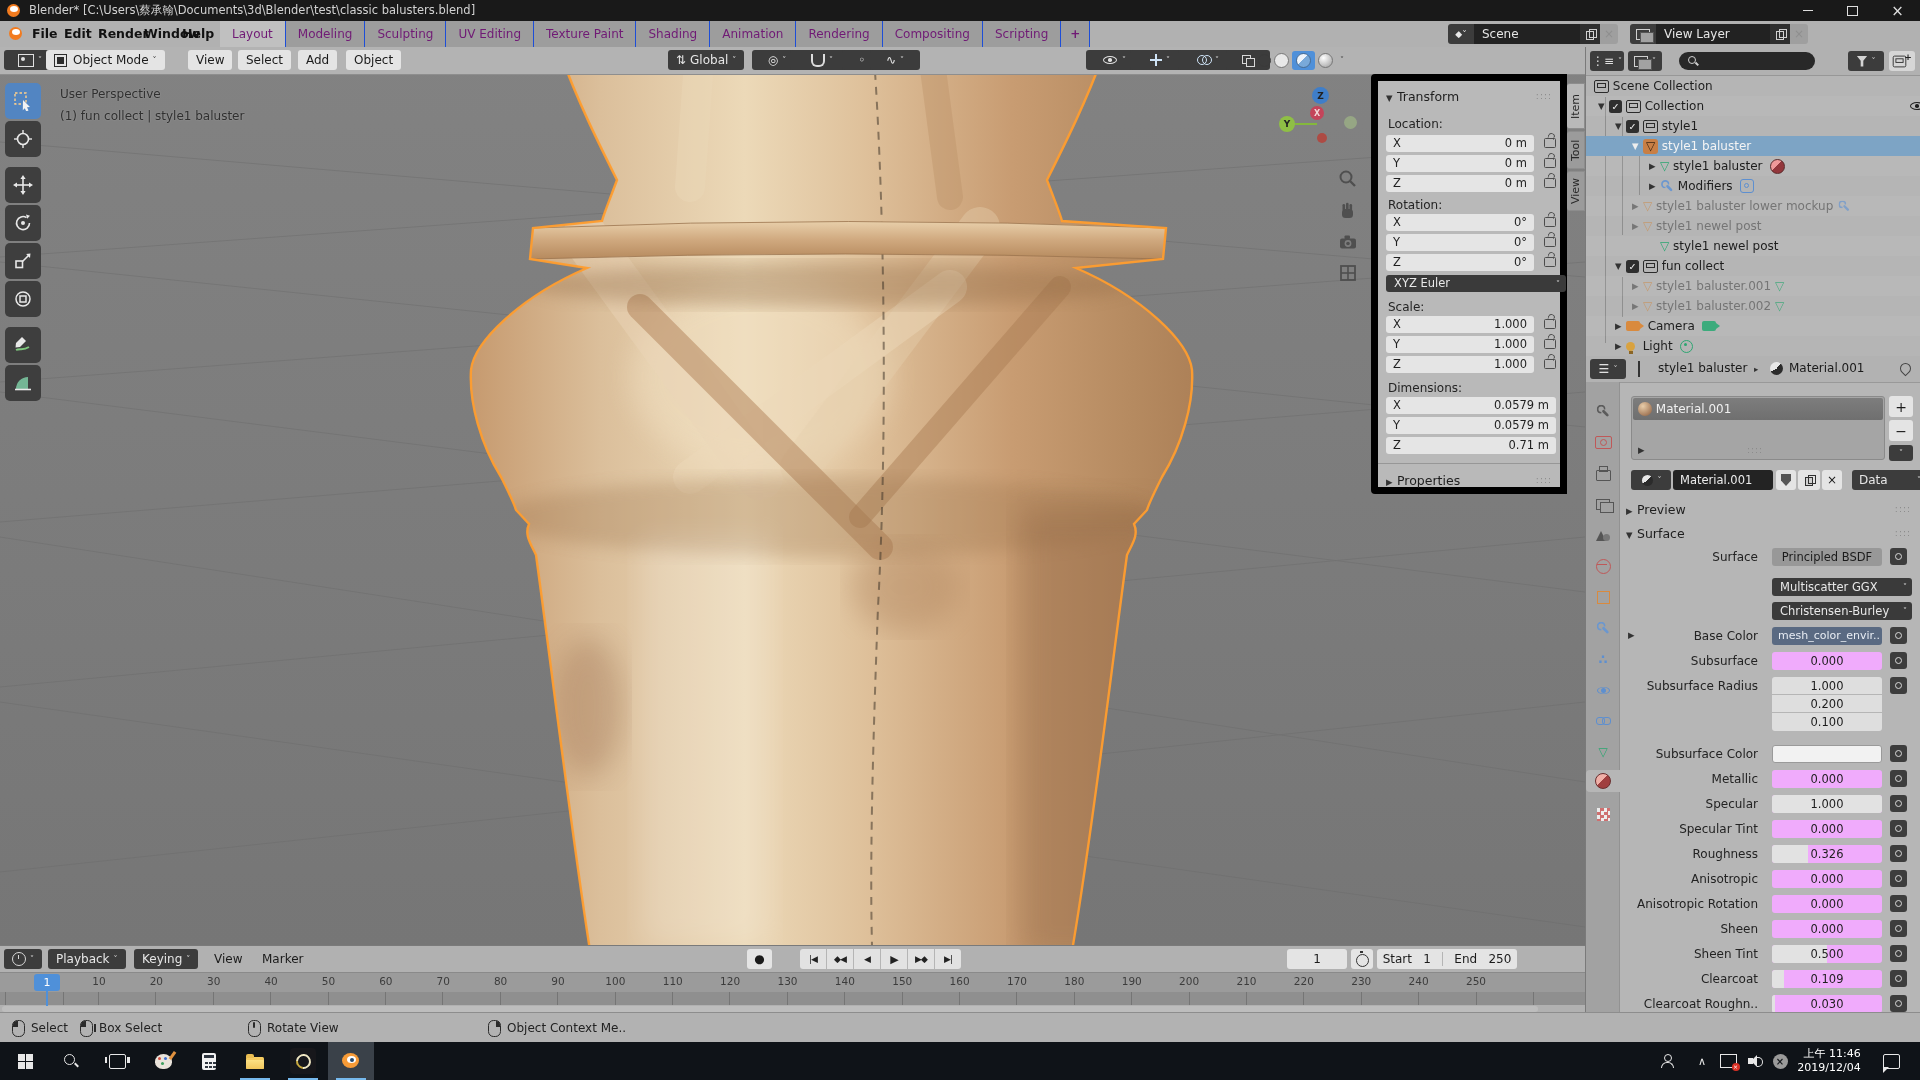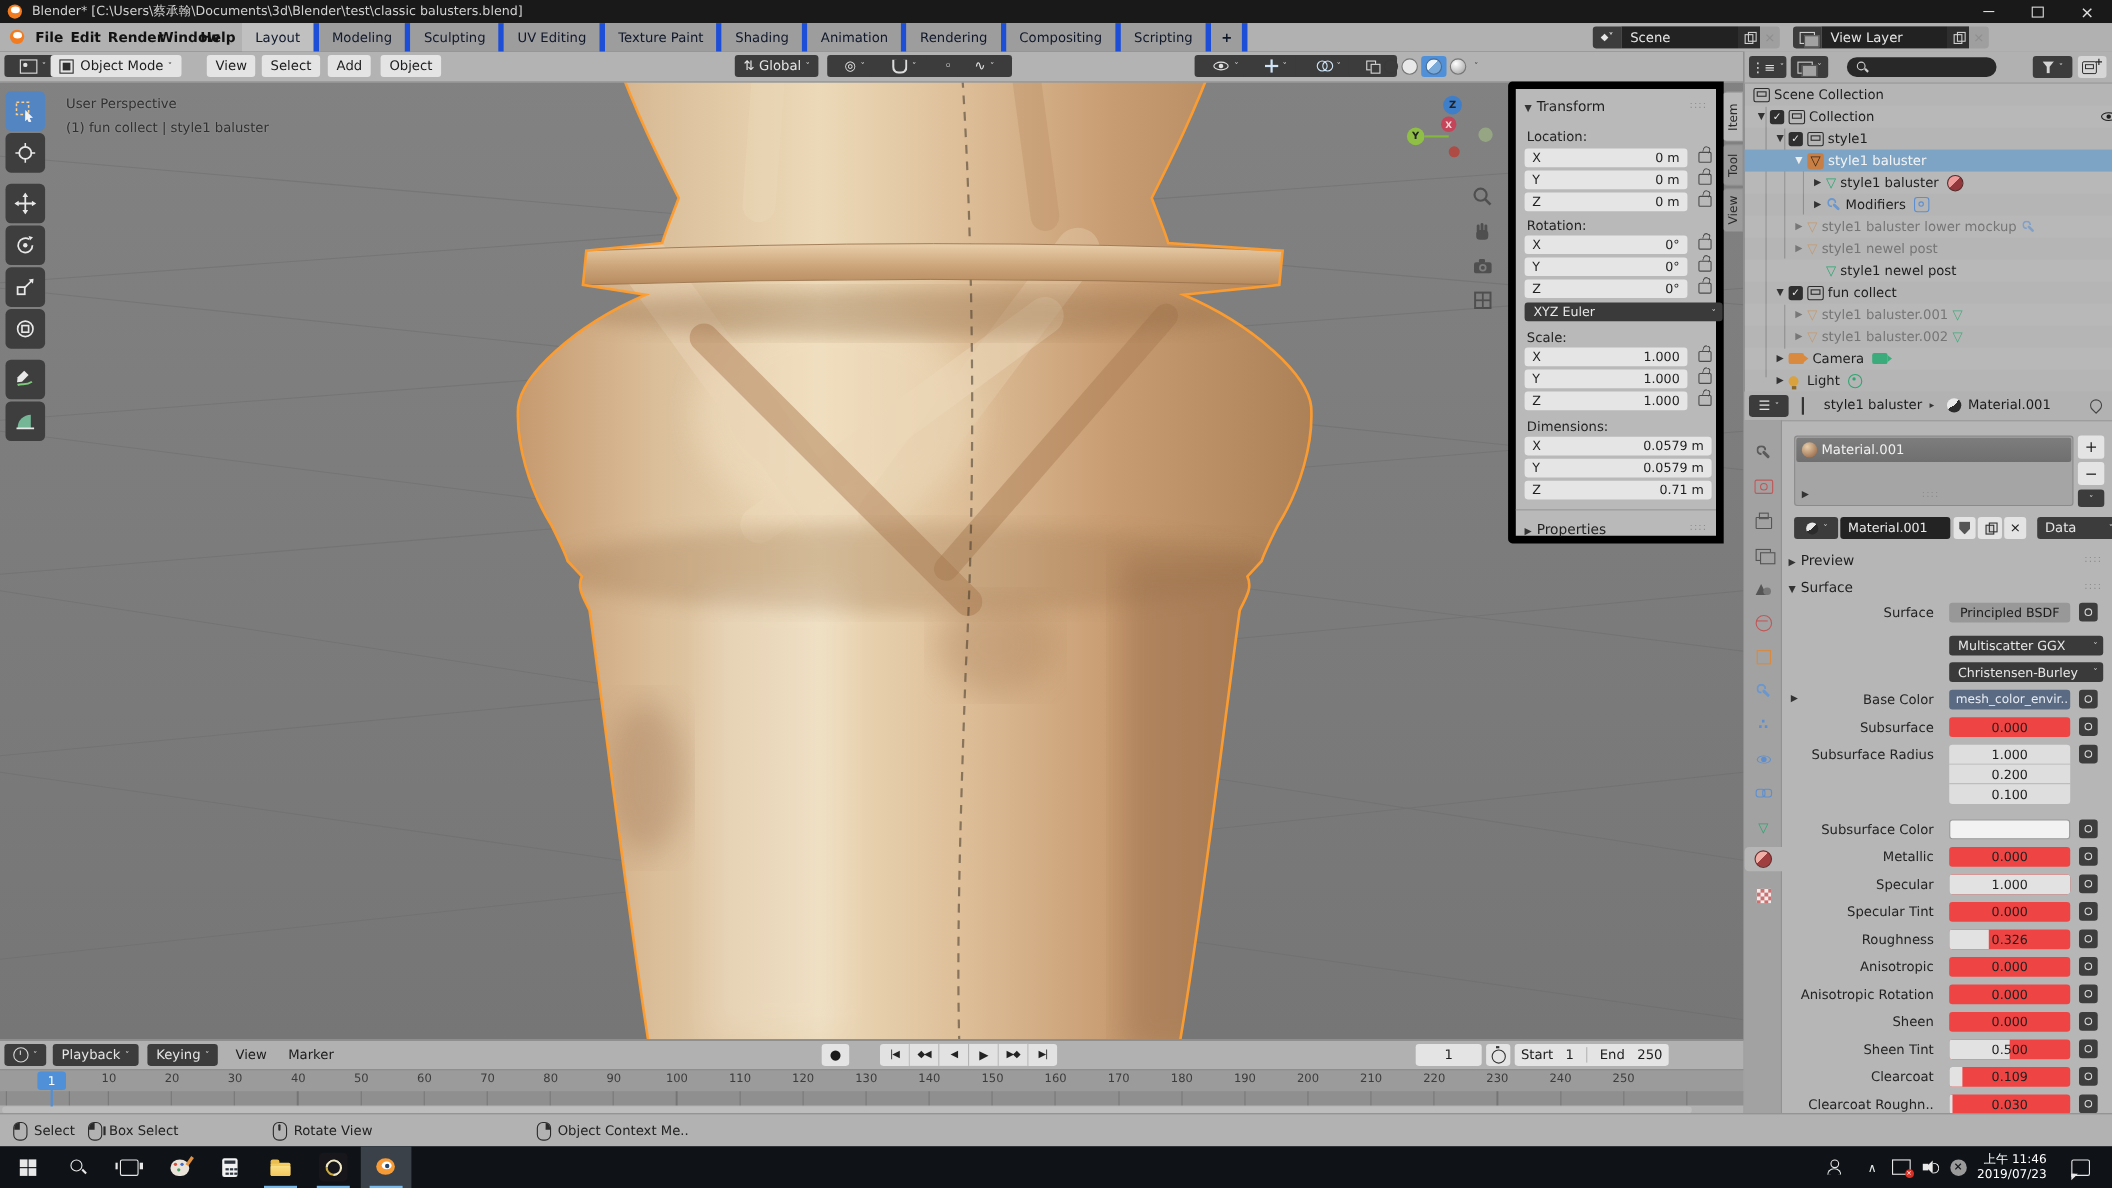--- a/index.html
+++ b/index.html
@@ -19,21 +19,21 @@
   #win-controls{position:absolute;right:0;top:0;height:21px;display:flex;}
   #win-controls .wbtn{width:45px;height:21px;display:flex;align-items:center;justify-content:center;color:#dedede;}
   .wmin::before{content:"";width:10px;height:1.4px;background:#dedede;}
   .wmax::before{content:"";width:9px;height:8px;border:1.2px solid #dedede;}
   .wclose::before{content:"×";font-size:15px;line-height:10px;}
 
   
   #topbar{position:absolute;left:0;top:21px;width:1920px;height:26px;background:#b1b1b1;border-bottom:1px solid #8e8e8e;}
   .menu-item{position:absolute;top:0;height:26px;line-height:26px;padding:0 6px;font-size:12.5px;color:#111;font-weight:bold;}
   #tabs{position:absolute;left:220px;top:0;height:26px;display:flex;align-items:flex-end;}
-  .wtab{height:26px;line-height:26px;padding:0 12px;background:#9d9d9d;border-right:5px solid #1d4ed8;font-size:12px;color:#0f172a;}
+  .wtab{height:26px;line-height:26px;padding:0 12px;background:#9d9d9d;border-right:1px solid #1d4ed8;font-size:12px;color:#701a75;}
   .wtab.active{background:#c0c0c0;}
   .wtab.plus{padding:0 9px;font-weight:bold;}
   .id-group{position:absolute;top:3px;height:20px;display:flex;align-items:center;}
   .id-icon{width:26px;height:20px;background:#3c3c3c;border-radius:3px 0 0 3px;display:flex;align-items:center;justify-content:center;color:#e8e8e8;font-size:9px;}
   .id-field{height:20px;background:#222;color:#e6e6e6;line-height:20px;padding:0 8px;font-size:12px;}
   .id-copy{width:20px;height:20px;background:#2e2e2e;display:flex;align-items:center;justify-content:center;}
   .id-x{width:18px;height:20px;color:#8f8f8f;display:flex;align-items:center;justify-content:center;border-radius:0 3px 3px 0;background:#9f9f9f;}
   .ico-copy{position:relative;width:9px;height:10px;}
   .ico-copy::before{content:"";position:absolute;left:0;top:2px;width:6px;height:7px;border:1.1px solid #cfcfcf;background:#2e2e2e;}
   .ico-copy::after{content:"";position:absolute;left:3px;top:0;width:6px;height:7px;border:1.1px solid #cfcfcf;}
@@ -151,21 +151,21 @@
   .ico-world{position:relative;width:13px;height:13px;border:1.4px solid #bf5858;border-radius:50%;display:inline-block;}
   .ico-world::after{content:"";position:absolute;left:0;top:4.6px;width:10.5px;height:1.3px;background:#bf5858;}
   .ico-objsq{width:11px;height:11px;border:1.6px solid #d98a3e;display:inline-block;}
   .ico-orbit{position:relative;width:13px;height:13px;display:inline-block;}
   .ico-orbit::before{content:"";position:absolute;left:4px;top:4px;width:5px;height:5px;background:#5d8fd0;border-radius:50%;}
   .ico-orbit::after{content:"";position:absolute;inset:0;border:1.3px solid #5d8fd0;border-radius:50%;transform:scaleY(.55) rotate(-20deg);}
   .ico-links{position:relative;width:14px;height:8px;display:inline-block;}
   .ico-links::before{content:"";position:absolute;left:0;top:0;width:7px;height:6px;border:1.4px solid #5d8fd0;border-radius:3px;}
   .ico-links::after{content:"";position:absolute;left:6px;top:0;width:7px;height:6px;border:1.4px solid #5d8fd0;border-radius:3px;}
   .prow-label{position:absolute;width:132px;text-align:right;font-size:12px;color:#232323;}
-  .slider{position:absolute;left:186px;width:110px;height:18px;background:#ef4444;border-radius:3px;overflow:hidden;}
+  .slider{position:absolute;left:186px;width:110px;height:18px;background:#f0abfc;border-radius:3px;overflow:hidden;}
   .slider .fillbar{position:absolute;left:0;top:0;bottom:0;background:#e2e2e2;}
   .slider .sval{position:absolute;inset:0;text-align:center;line-height:18px;font-size:11.5px;color:#1e1e1e;}
   .dd{position:absolute;left:186px;width:140px;height:18px;background:#3a3a3a;border-radius:3px;color:#e8e8e8;font-size:11.5px;line-height:18px;padding:0 8px;box-sizing:border-box;}
   .dd .carat{position:absolute;right:5px;top:1px;}
   .panel-hd{position:absolute;left:40px;font-size:12.5px;color:#1e1e1e;}
 
   
   #timeline{position:absolute;left:0;top:945px;width:1585px;height:67px;background:#b1b1b1;border-top:1px solid #7a7a7a;box-sizing:border-box;}
   #tl-header{position:absolute;left:0;top:0;width:1585px;height:26px;}
   .tlh{position:absolute;top:3px;height:20px;font-size:12px;}
@@ -1046,20 +1046,20 @@
     <span class="tray" style="left:1742px;width:26px">
         <span class="vol-ico">
           <i></i>
         </span>
       </span>
     <span class="tray" style="left:1768px;width:24px">
         <span class="grayx-ico">×</span>
       </span>
     <span class="tray" style="left:1794px;width:70px">
       <span class="clock-block"><span>上午 11:46</span><br>
-      <span>2019/07/23</span></span>
+      <span>2019/12/04</span></span>
     </span>
     <span class="tray" style="left:1876px;width:30px">
         <span class="ac-ico"></span>
       </span>
   </div>
 
 </div>
 
 </body></html>

